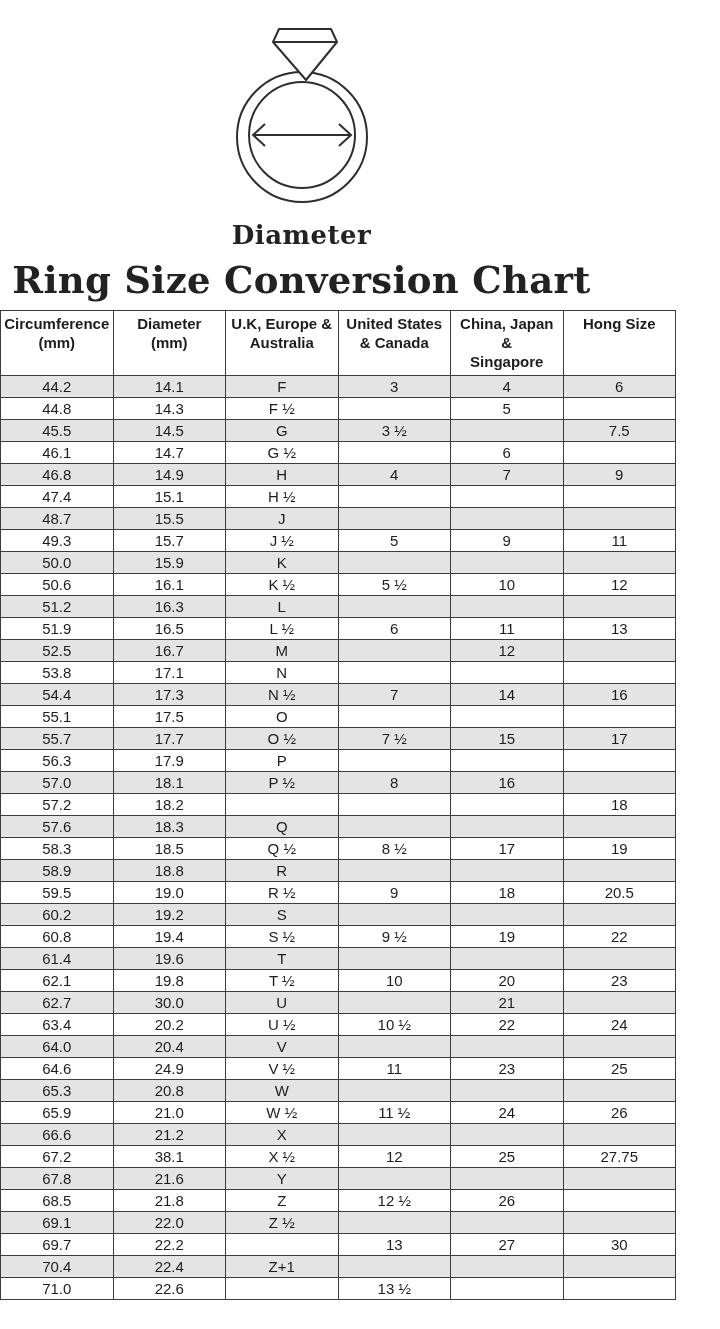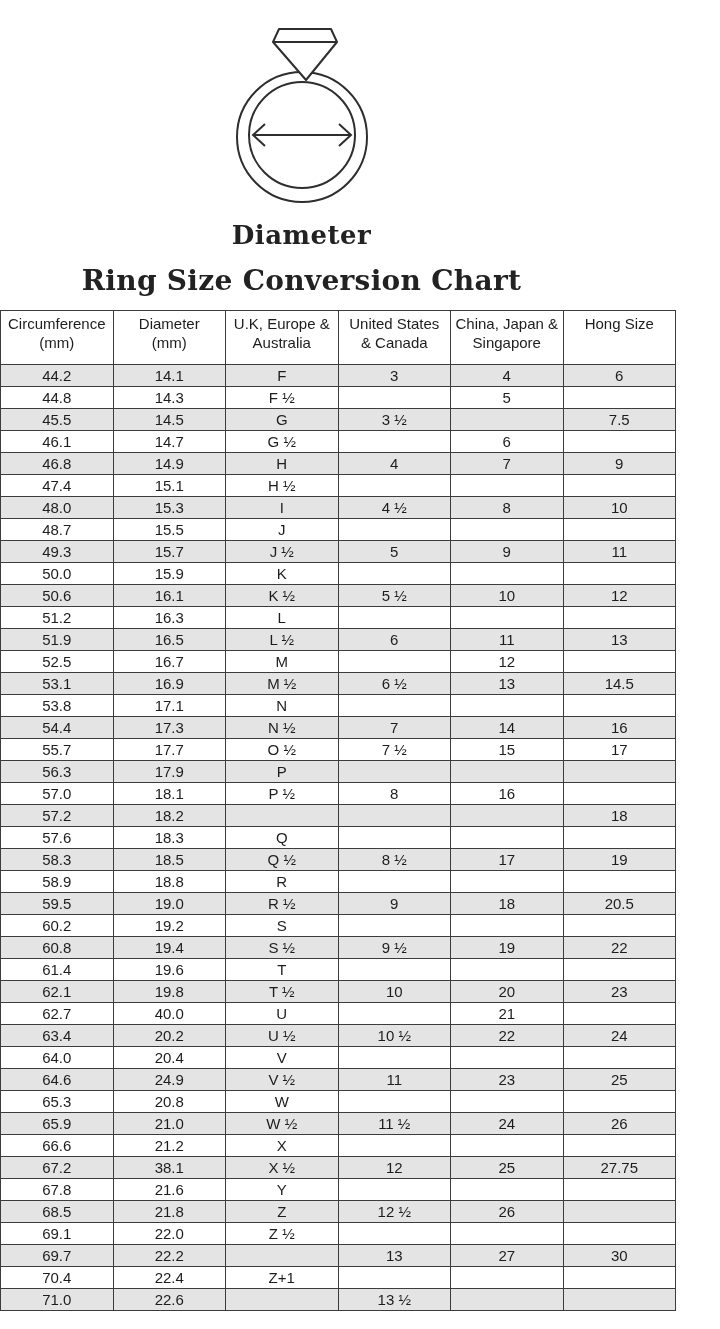--- a/index.html
+++ b/index.html
@@ -39,21 +39,21 @@
     letter-spacing: 0.5px;
     color: #222;
     margin-top: 12px;
     line-height: 30px;
   }
 
   
   .title {
     font-family: "DejaVu Serif", serif;
     font-weight: 700;
-    font-size: 28px;
+    font-size: 37px;
     letter-spacing: 0.3px;
     color: #222;
     text-align: center;
     margin: 15px 0 14px 0;
     line-height: 31px;
   }
 
   
   table.conv {
     border-collapse: collapse;
@@ -63,24 +63,24 @@
   }
   table.conv th,
   table.conv td {
     border: 1px solid var(--border);
     font-size: 15px;
     text-align: center;
     color: var(--text);
     overflow: hidden;
   }
   table.conv th {
-    font-weight: 400;
+    font-weight: 700;
     vertical-align: top;
     line-height: 19px;
-    padding: 3px 2px 12px 2px;
+    padding: 3px 2px 4px 2px;
     height: 45px;
     white-space: pre-line;
     background: #ffffff;
   }
   table.conv td {
     height: 22px;
     padding: 0 3px;
     line-height: 21px;
     background: #ffffff;
   }
@@ -174,28 +174,20 @@
         </tr>
         <tr>
           <td>47.4</td>
           <td>15.1</td>
           <td>H ½</td>
           <td></td>
           <td></td>
           <td></td>
         </tr>
         <tr>
-          <td>48.0</td>
-          <td>15.3</td>
-          <td>I</td>
-          <td>4 ½</td>
-          <td>8</td>
-          <td>10</td>
-        </tr>
-        <tr>
           <td>48.7</td>
           <td>15.5</td>
           <td>J</td>
           <td></td>
           <td></td>
           <td></td>
         </tr>
         <tr>
           <td>49.3</td>
           <td>15.7</td>
@@ -238,44 +230,44 @@
         </tr>
         <tr>
           <td>52.5</td>
           <td>16.7</td>
           <td>M</td>
           <td></td>
           <td>12</td>
           <td></td>
         </tr>
         <tr>
-          <td>53.1</td>
-          <td>16.9</td>
-          <td>M ½</td>
-          <td>6 ½</td>
-          <td>13</td>
-          <td>14.5</td>
-        </tr>
-        <tr>
           <td>53.8</td>
           <td>17.1</td>
           <td>N</td>
           <td></td>
           <td></td>
           <td></td>
         </tr>
         <tr>
           <td>54.4</td>
           <td>17.3</td>
           <td>N ½</td>
           <td>7</td>
           <td>14</td>
           <td>16</td>
         </tr>
         <tr>
+          <td>55.1</td>
+          <td>17.5</td>
+          <td>O</td>
+          <td></td>
+          <td></td>
+          <td></td>
+        </tr>
+        <tr>
           <td>55.7</td>
           <td>17.7</td>
           <td>O ½</td>
           <td>7 ½</td>
           <td>15</td>
           <td>17</td>
         </tr>
         <tr>
           <td>56.3</td>
           <td>17.9</td>
@@ -359,21 +351,21 @@
         <tr>
           <td>62.1</td>
           <td>19.8</td>
           <td>T ½</td>
           <td>10</td>
           <td>20</td>
           <td>23</td>
         </tr>
         <tr>
           <td>62.7</td>
-          <td>40.0</td>
+          <td>30.0</td>
           <td>U</td>
           <td></td>
           <td>21</td>
           <td></td>
         </tr>
         <tr>
           <td>63.4</td>
           <td>20.2</td>
           <td>U ½</td>
           <td>10 ½</td>

